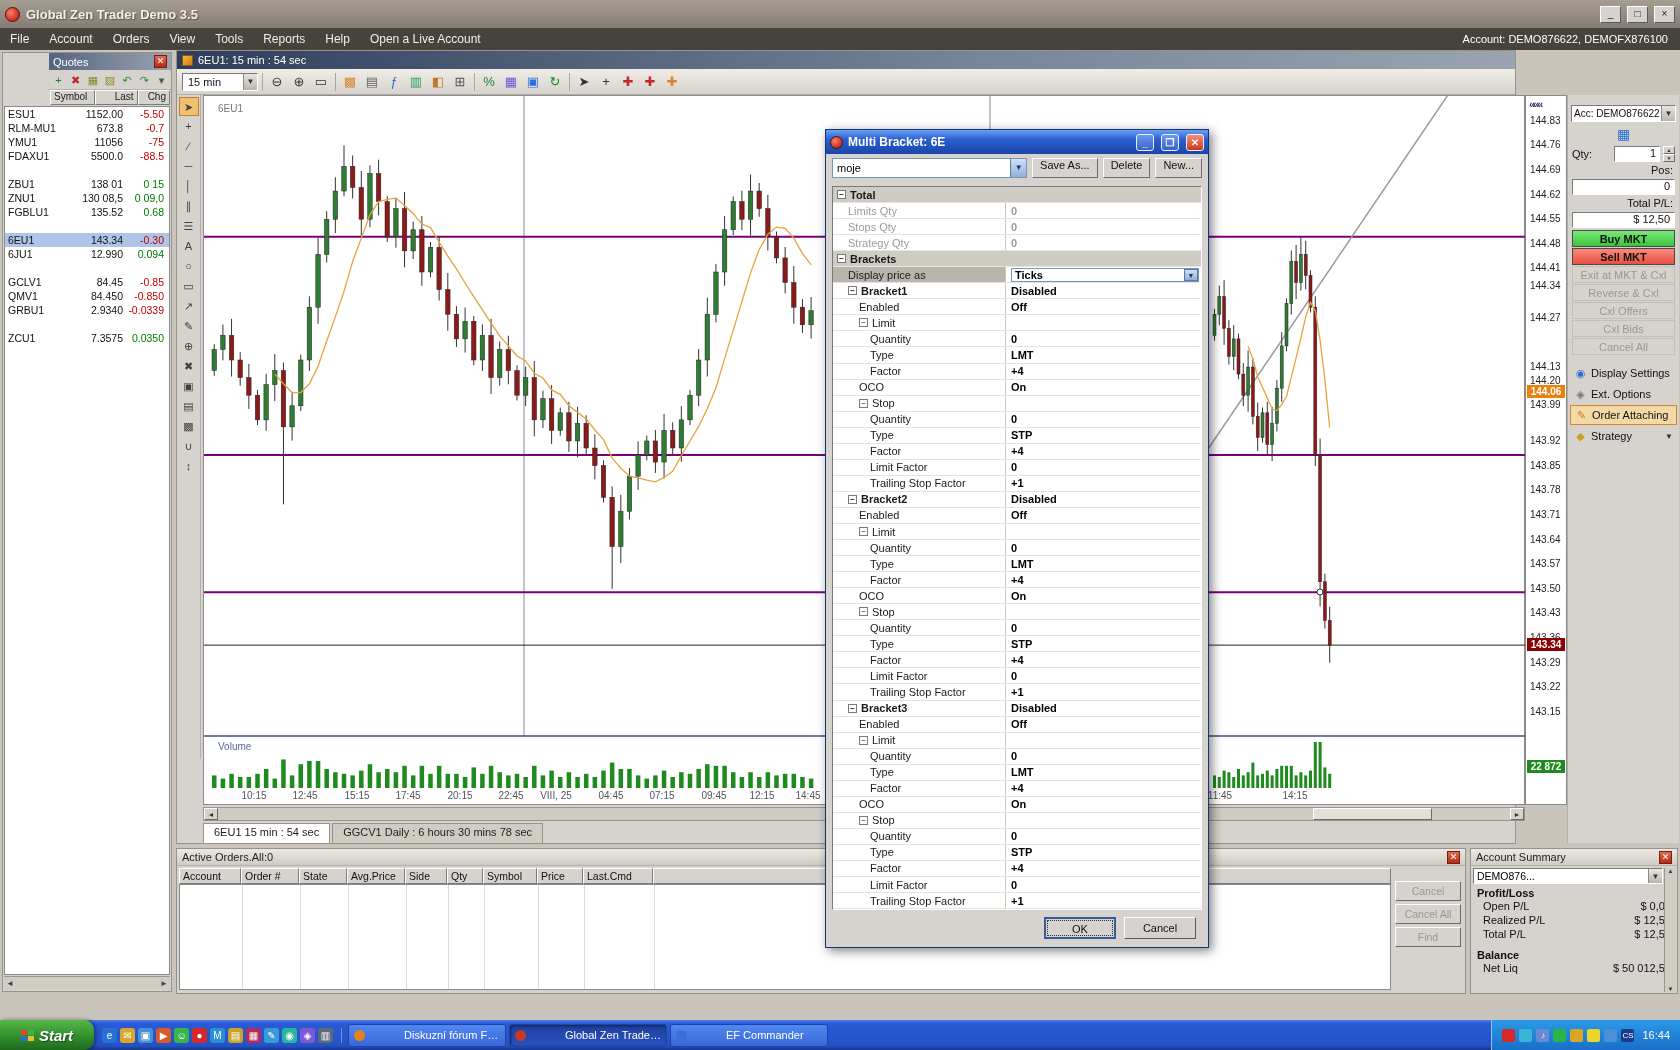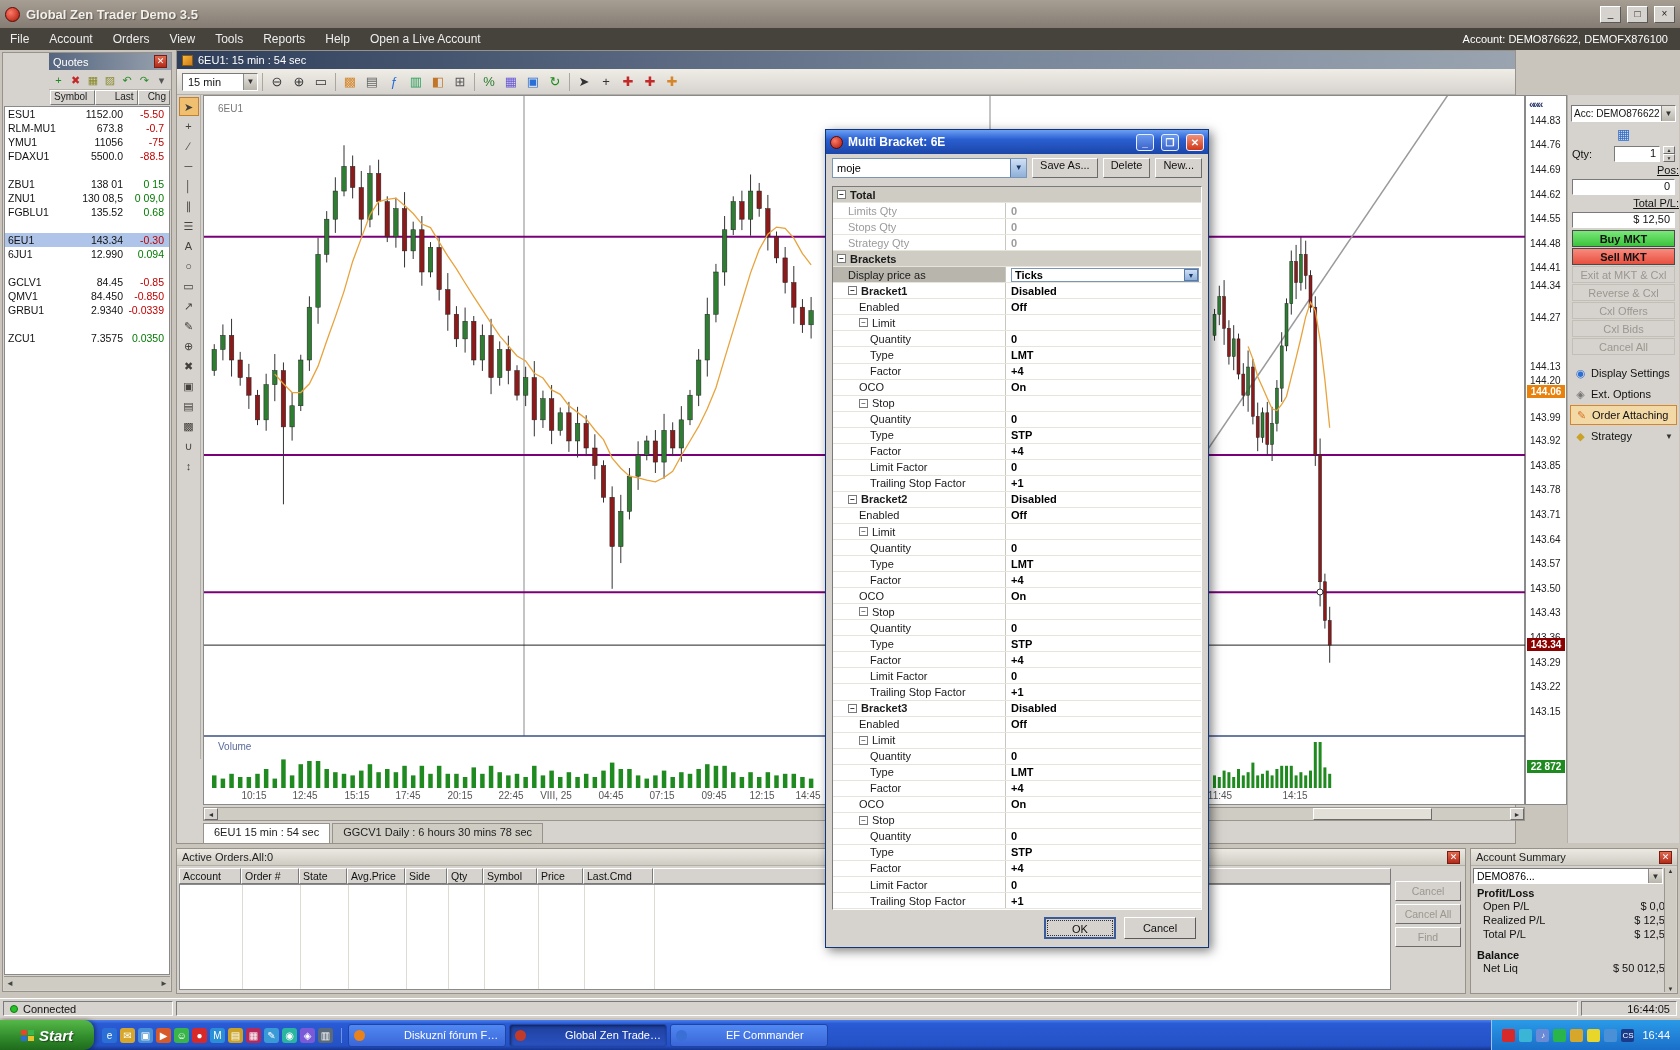--- a/index.html
+++ b/index.html
@@ -59,21 +59,21 @@
 .tab.active{background:#fff;}
 
 
 .trade{position:absolute;left:1390px;top:44px;width:112px;height:748px;background:#d6d3ce;border-left:1px solid #b2afa7;font-size:11px;color:#111;}
 .tp-combo{margin:10px 3px 2px;height:17px;background:#fff;border:1px solid;border-color:#7a7a7a #fff #fff #7a7a7a;display:flex;align-items:center;font-size:10px;padding-left:2px;}
 .tp-calc{height:20px;display:flex;align-items:center;justify-content:center;font-size:14px;color:#2a6fd6;}
 .tp-qty{display:flex;align-items:center;gap:3px;padding:0 4px;height:20px;}
 .tp-input{width:46px;height:16px;background:#fff;border:1px solid;border-color:#7a7a7a #fff #fff #7a7a7a;text-align:right;padding-right:3px;margin-left:auto;}
 .spin{display:flex;flex-direction:column;width:12px;}
 .spin span{height:8px;background:#d6d3ce;border:1px solid;border-color:#fff #6b6b6b #6b6b6b #fff;font-size:5px;line-height:6px;text-align:center;color:#333;}
-.tp-rlabel{text-align:right;height:15px;text-decoration:underline;}
+.tp-rlabel{text-align:right;padding-right:6px;height:15px;}
 .tp-valbox{margin:0 4px 2px;height:16px;background:#fff;border:1px solid;border-color:#7a7a7a #fff #fff #7a7a7a;text-align:right;padding-right:4px;}
 .tp-btn{margin:1px 4px;height:17px;text-align:center;font-weight:bold;border:1px solid #4a4a4a;line-height:16px;}
 .buy{background:linear-gradient(180deg,#7ae87a,#3cc43c);}
 .sell{background:linear-gradient(180deg,#f88a7e,#e8503f);}
 .tp-dis{margin:1px 4px;height:17px;text-align:center;color:#9a978f;background:#d6d3ce;border:1px solid #c2bfb7;line-height:16px;}
 .tp-tools{margin-top:8px;}
 .tp-tool{height:20px;display:flex;align-items:center;gap:4px;padding:0 4px;margin:1px 2px;}
 .tp-tool.active{background:#f3d9a6;border:1px solid #d6862a;}
 .tp-tool .gl{width:13px;text-align:center;font-size:11px;}
 .tp-dd{margin-left:auto;font-size:8px;color:#333;}
@@ -646,21 +646,21 @@
         <div class="ax-label" style="top: 67.92px;">144.69</div>
         <div class="ax-label" style="top: 92.56px;">144.62</div>
         <div class="ax-label" style="top: 117.2px;">144.55</div>
         <div class="ax-label" style="top: 141.84px;">144.48</div>
         <div class="ax-label" style="top: 166.48px;">144.41</div>
         <div class="ax-label" style="top: 184px;">144.34</div>
         <div class="ax-label" style="top: 215.76px;">144.27</div>
         <div class="ax-label" style="top: 240.4px; margin-top: 39px;">144.20</div>
         <div class="ax-label" style="top: 265.04px;">144.13</div>
         <div class="ax-label" style="top: 289.68px;">144.06</div>
-        <div class="ax-label" style="top: 316px; text-align: center;">143.99</div>
+        <div class="ax-label" style="top: 303px; text-align: center;">143.99</div>
         <div class="ax-label" style="top: 338.96px;">143.92</div>
         <div class="ax-label" style="top: 363.6px;">143.85</div>
         <div class="ax-label" style="top: 388.24px;">143.78</div>
         <div class="ax-label" style="top: 412.88px;">143.71</div>
         <div class="ax-label" style="top: 437.52px;">143.64</div>
         <div class="ax-label" style="top: 462.16px;">143.57</div>
         <div class="ax-label" style="top: 486.8px;">143.50</div>
         <div class="ax-label" style="top: 511.44px;">143.43</div>
         <div class="ax-label" style="top: 536.08px;">143.36</div>
         <div class="ax-label" style="top: 560.72px;">143.29</div>
@@ -791,28 +791,20 @@
           <span class="as-l">Net Liq</span>
           <span class="as-v">$ 50 012,50</span>
         </div>
       </div>
     <div class="as-vscroll">
         <span>▲</span>
         <span>▼</span>
       </div>
   </div>
 
-  <div class="statusbar">
-    <div class="sb-cell sb-status">
-      <span class="dot"></span>
-      <span>Connected</span>
-    </div>
-    <div class="sb-cell sb-fill"></div>
-    <div class="sb-cell sb-time">16:44:05</div>
-  </div>
 
   <div class="taskbar">
     <div class="start">
       <span class="flag">
           <i style="background:#e8452a"></i>
           <i style="background:#3ab54a"></i>
           <i style="background:#2a6fd6"></i>
           <i style="background:#e8c42a"></i>
         </span>
       <span>Start</span>

